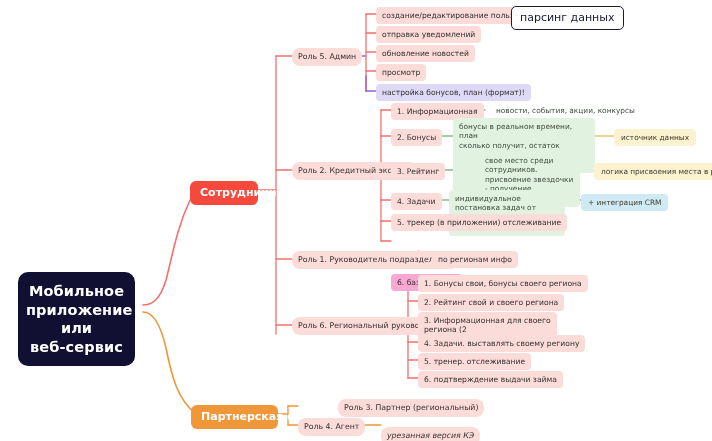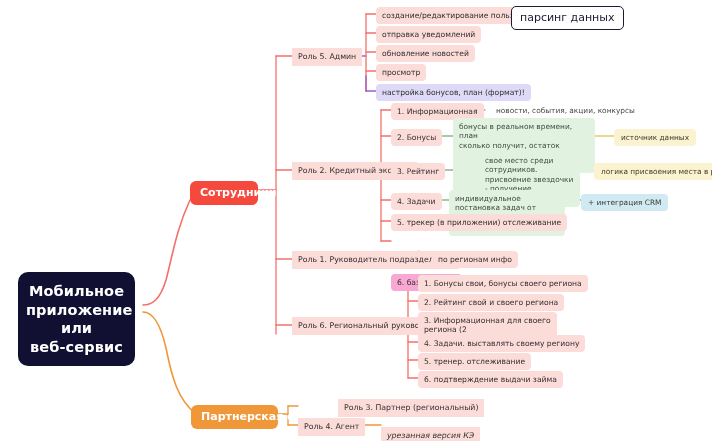--- a/index.html
+++ b/index.html
@@ -45,21 +45,21 @@
   }
   .l1.red{background:#f4493c;}
   .l1.orange{background:#f0973a;}
 
   
   .role{
     background:#fbdcd8;
     color:#33302f;
     font-size:7.8px;
     padding:4px 6px;
-    border-radius:0;
+    border-radius:8px;
   }
 
   
   .leaf{
     background:#fbdcd8;
     color:#33302f;
     font-size:7.6px;
     padding:3.5px 6px;
     border-radius:4px;
   }

